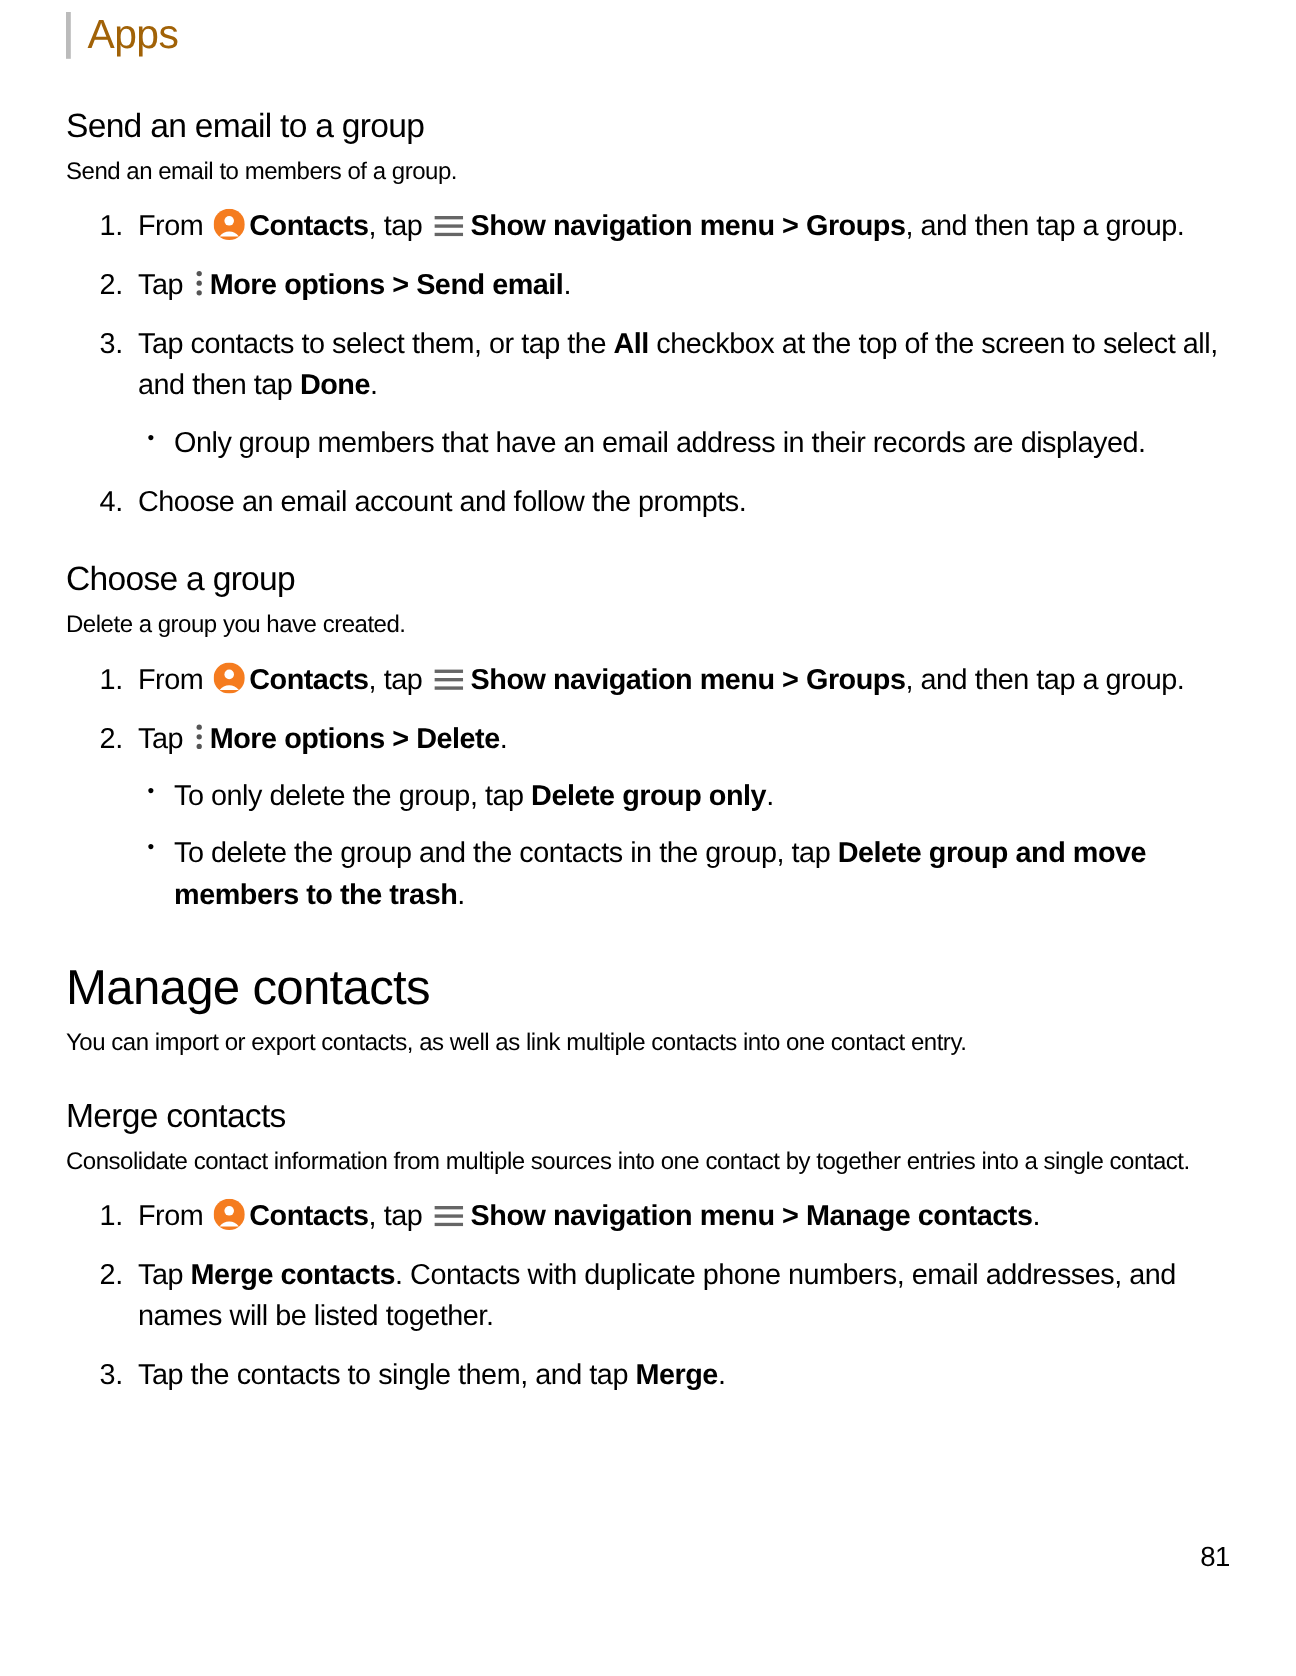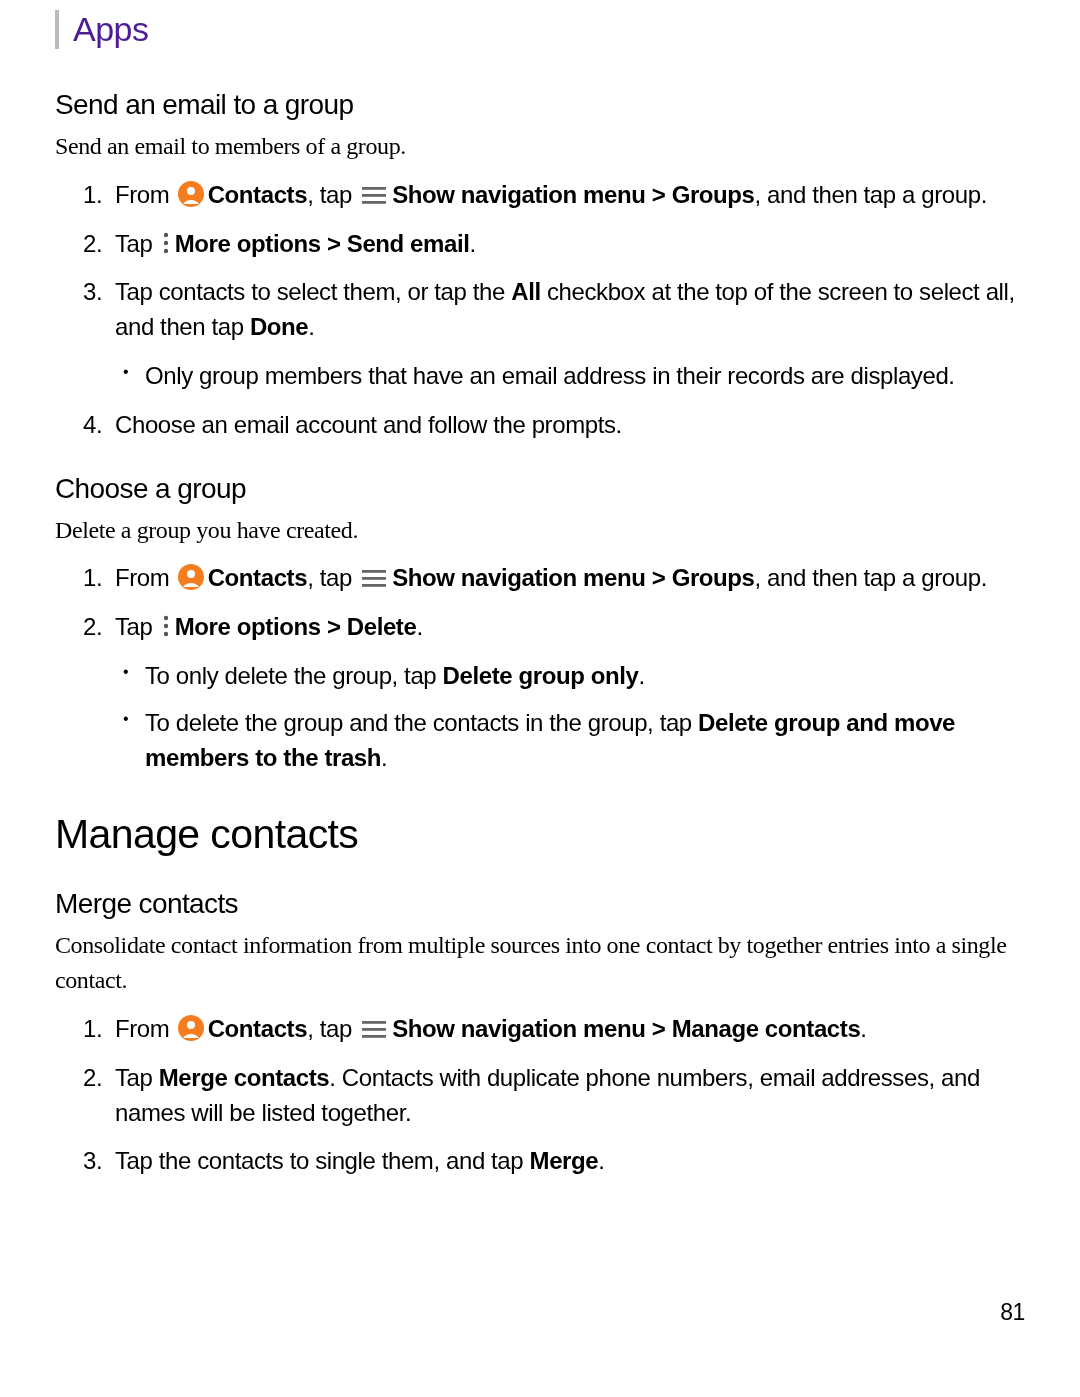--- a/index.html
+++ b/index.html
@@ -15,42 +15,41 @@
     box-sizing: border-box;
   }
   .breadcrumb {
     border-left: 4px solid #bbb;
     padding-left: 14px;
     margin-bottom: 40px;
   }
   .breadcrumb-text {
     font-size: 34px;
     font-weight: 400;
-    color: #4c1d95;
+    color: #a16207;
     letter-spacing: -0.5px;
     margin-top: 44px;
   }
   .h3 {
     font-size: 28px;
     font-weight: 400;
     margin: 30px 0 8px 0;
     letter-spacing: -0.6px;
   }
   .h2 {
     font-size: 41px;
     font-weight: 400;
     margin: 36px 0 8px 0;
     letter-spacing: -0.6px;
   }
   .body-text {
-    font-size: 24px;
+    font-size: 20px;
     line-height: 1.45;
     margin: 6px 0 14px 0;
     letter-spacing: -0.4px;
-    font-family: Liberation Serif, serif;
   }
   ol {
     counter-reset: item;
     list-style: none;
     padding-left: 0;
     margin: 8px 0 0 0;
   }
   ol > li {
     counter-increment: item;
     font-size: 24px;
@@ -182,20 +181,21 @@
           <span>To only delete the group, tap </span><span class="b">Delete group only</span><span>.</span>
         </li>
         <li>
           <span>To delete the group and the contacts in the group, tap </span><span class="b">Delete group and move members to the trash</span><span>.</span>
         </li>
       </ul>
     </li>
   </ol>
 
   <div class="h2">Manage contacts</div>
+  <div class="body-text">You can import or export contacts, as well as link multiple contacts into one contact entry.</div>
 
   <div class="h3">Merge contacts</div>
   <div class="body-text">Consolidate contact information from multiple sources into one contact by together entries into a single contact.</div>
   <ol>
     <li>
       <span>From </span><span class="icon-contacts"><svg viewBox="0 0 26 26">
             <circle cx="13" cy="13" r="13" fill="#f57c1f"></circle>
             <circle cx="13" cy="10" r="4" fill="#fff"></circle>
             <path d="M5 23 A10 10 0 0 1 21 23" fill="#fff"></path>
           </svg></span><span class="b">Contacts</span><span>, tap </span><span class="icon-hamburger"><svg viewBox="0 0 24 18">

